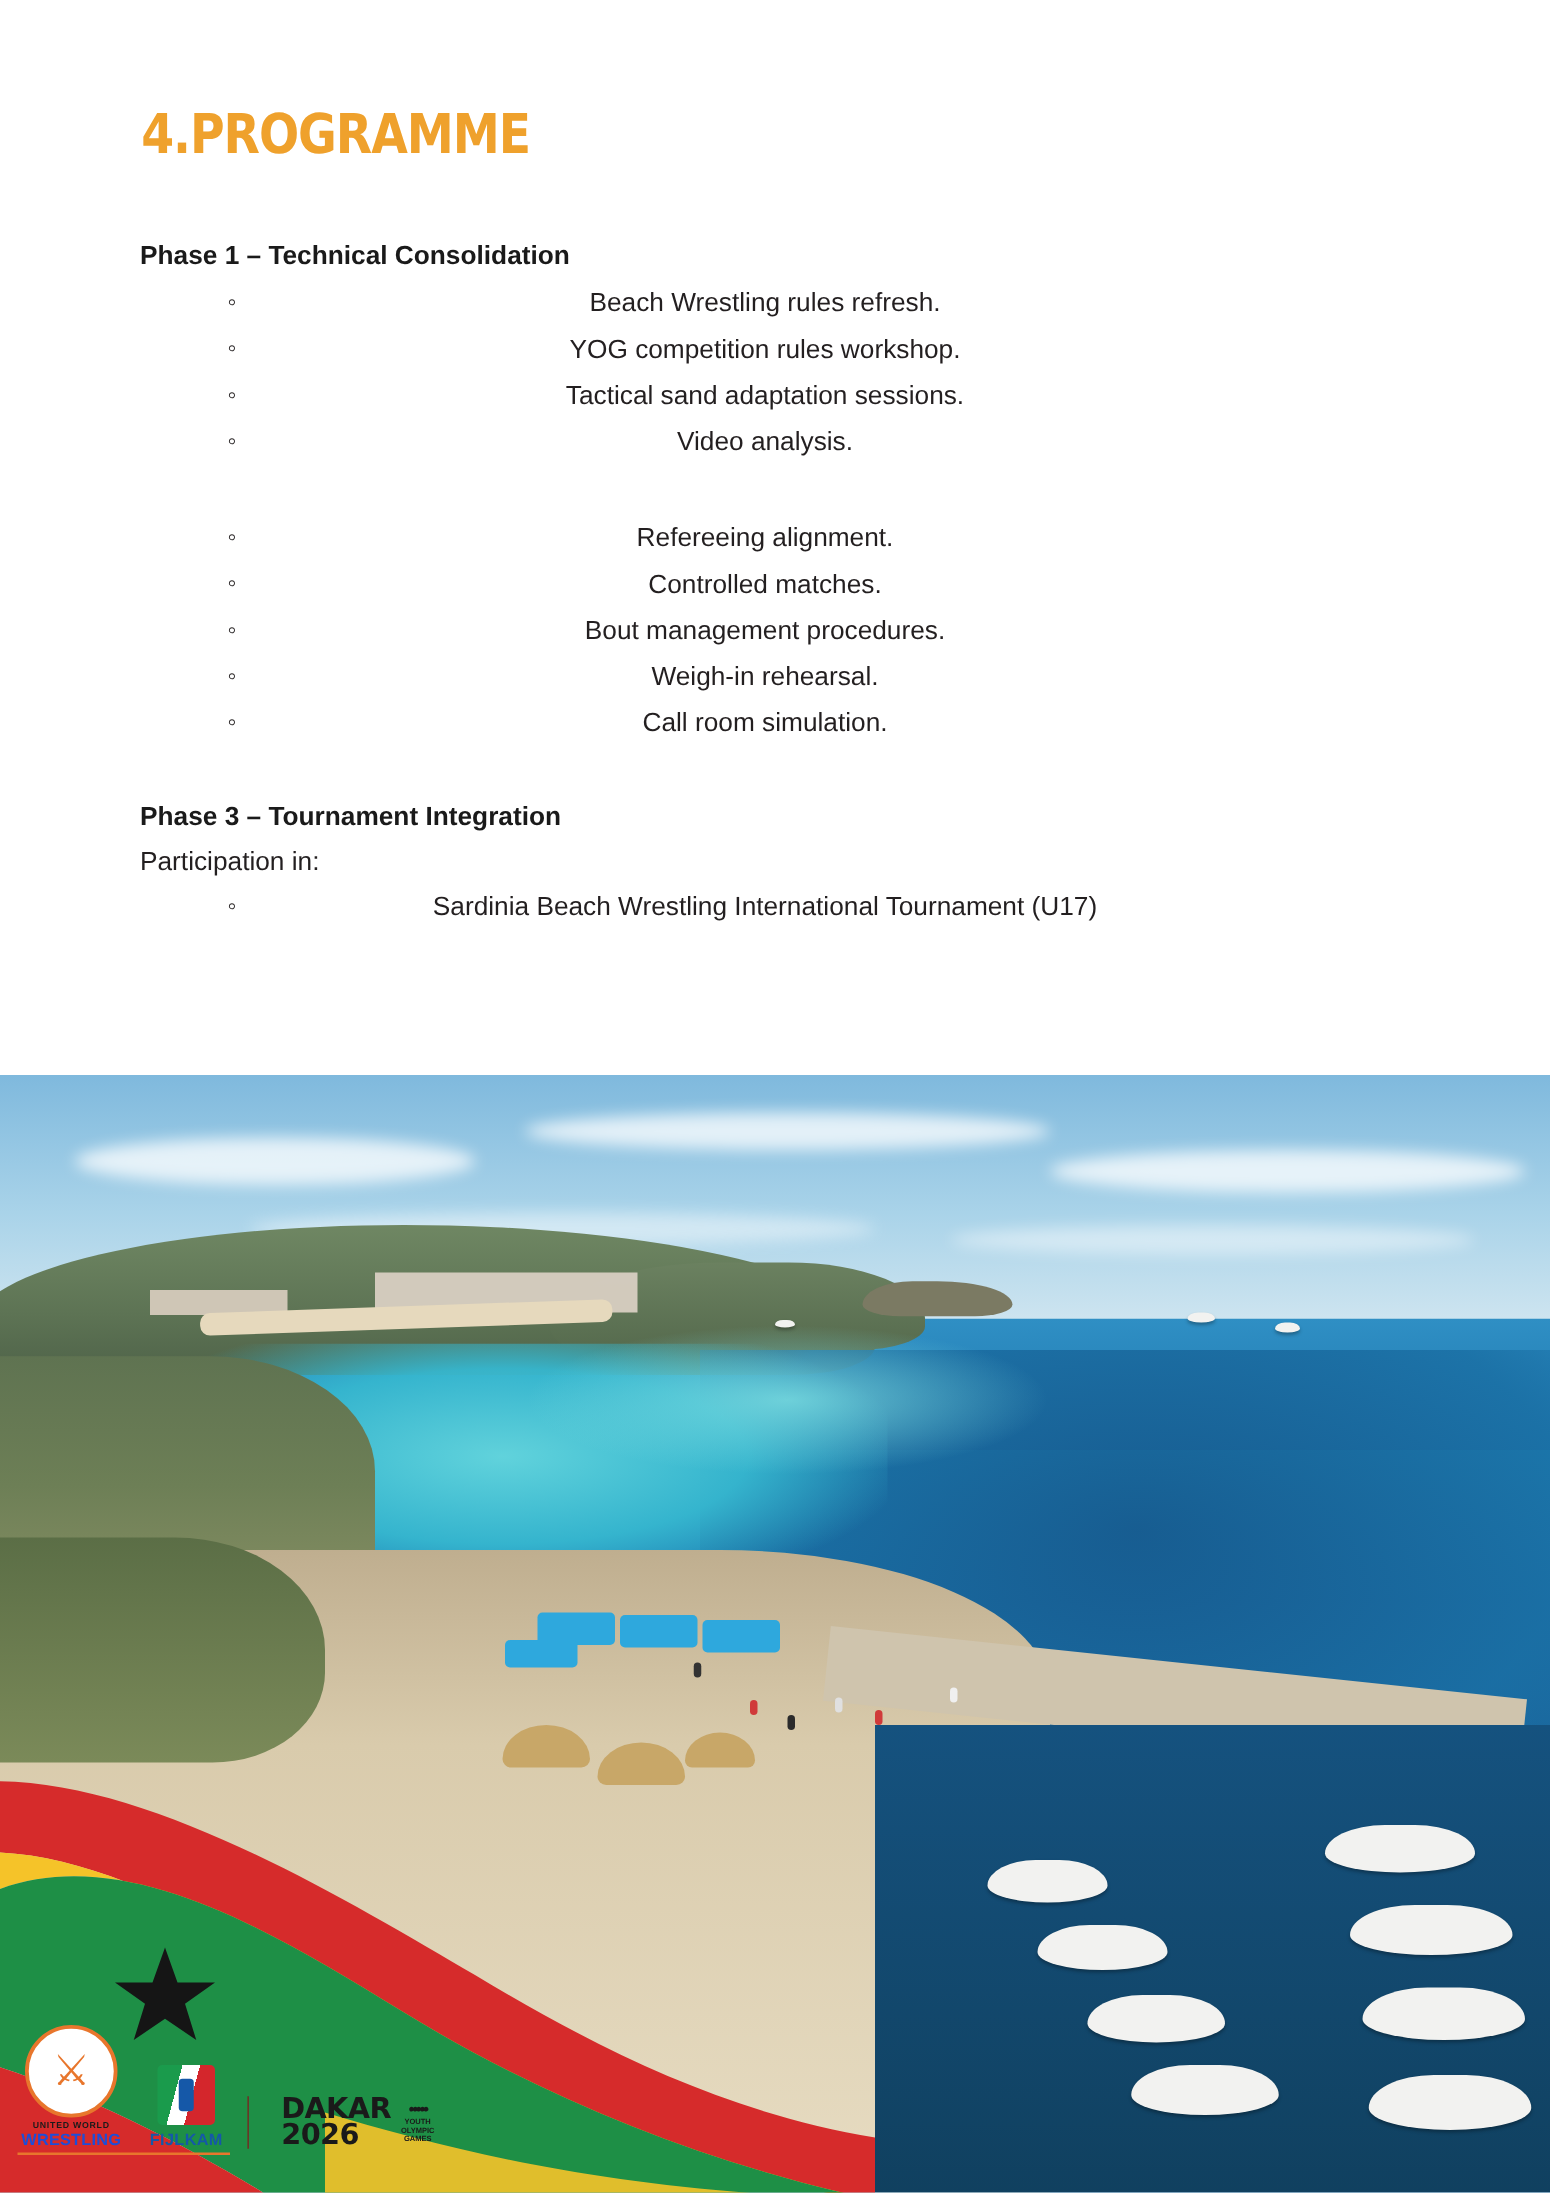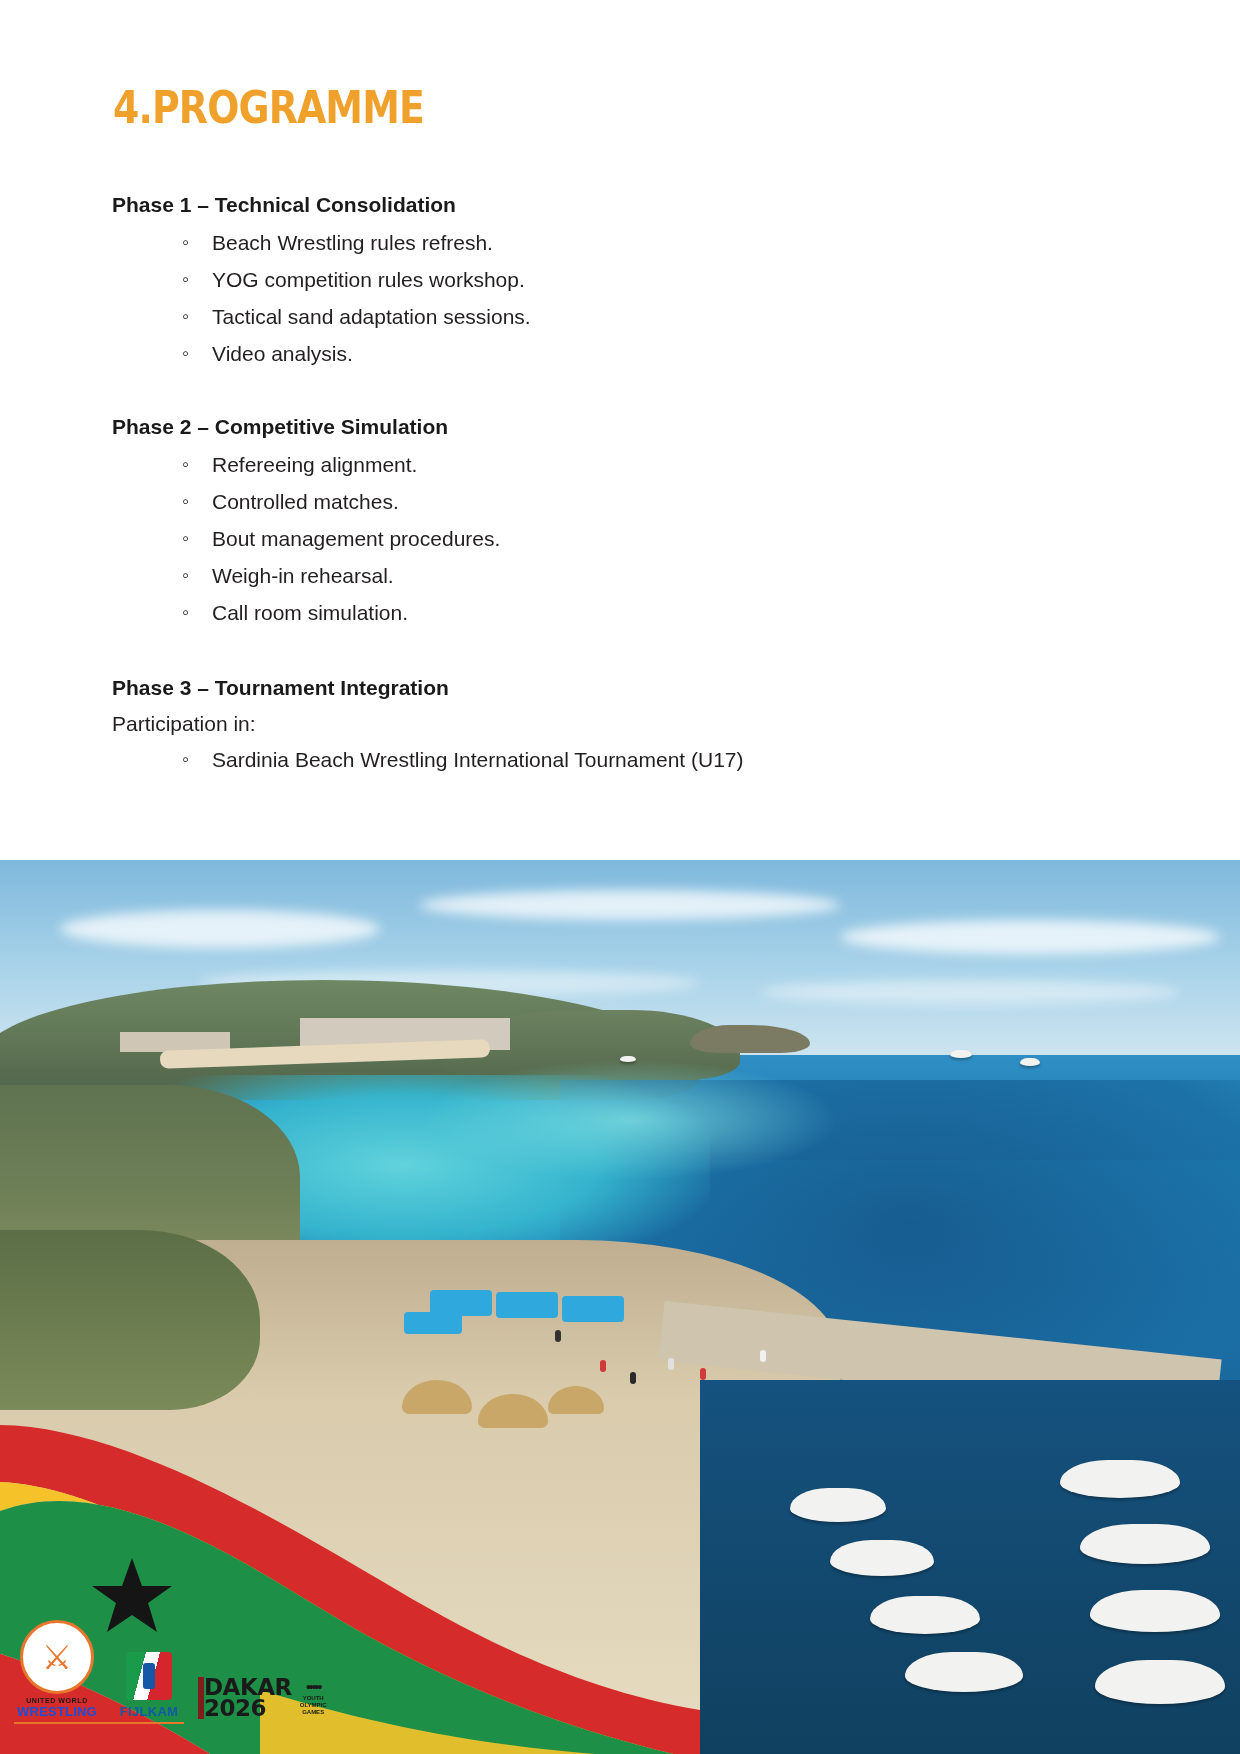--- a/index.html
+++ b/index.html
@@ -51,20 +51,21 @@
     font-size: 21px;
     line-height: 30px;
     color: #1a1a1a;
     margin: 0 0 4px 0;
   }
 
   ul.bullets {
     list-style: none;
     margin: 0 0 0 0;
     padding: 0 0 0 70px;
+    text-align: center;
   }
   ul.bullets li {
     position: relative;
     font-size: 21px;
     line-height: 37px;
     color: #231f20;
     padding-left: 30px;
   }
   ul.bullets li::before {
     content: "\25E6";
@@ -286,21 +287,21 @@
     position: absolute;
     left: 50%; top: 50%;
     transform: translate(-50%,-50%);
     width: 12px; height: 26px;
     background: #1558a8;
     border-radius: 3px;
   }
   .fij-text { font-size: 13px; font-weight: 700; color: #1558a8; letter-spacing: .3px;}
   .logo-dakar {
     display: flex; align-items: center; gap: 8px;
-    border-left: 6px solid #7f1d1d; padding-left: 0;
+    border-left: 1px solid #7f1d1d; padding-left: 26px;
   }
   .dakar-text { line-height: .92; }
   .dakar-1 { font-family: "DejaVu Sans", sans-serif; font-weight: 700; font-size: 23px; color: #1a1a1a; letter-spacing: -.5px;}
   .dakar-2 { font-family: "DejaVu Sans", sans-serif; font-weight: 700; font-size: 23px; color: #1a1a1a; letter-spacing: -.5px;}
   .yog-block { text-align: center; }
   .rings { font-size: 14px; color: #1a1a1a; letter-spacing: -2px; }
   .yog-words { font-size: 6px; font-weight: 700; line-height: 7px; color: #1a1a1a; }
   .footer-rule {
     position: absolute;
     left: 14px; top: 1722px; width: 170px; height: 2px; background: #E8762C;
@@ -318,21 +319,20 @@
     <p class="phase-title">Phase 1 – Technical Consolidation</p>
     <ul class="bullets">
       <li>Beach Wrestling rules refresh.</li>
       <li>YOG competition rules workshop.</li>
       <li>Tactical sand adaptation sessions.</li>
       <li>Video analysis.</li>
     </ul>
 
     <div class="gap-block"></div>
 
-    <p class="phase-title">Phase 2 – Competitive Simulation</p>
     <ul class="bullets">
       <li>Refereeing alignment.</li>
       <li>Controlled matches.</li>
       <li>Bout management procedures.</li>
       <li>Weigh-in rehearsal.</li>
       <li>Call room simulation.</li>
     </ul>
 
     <div class="gap-block-2"></div>
 

